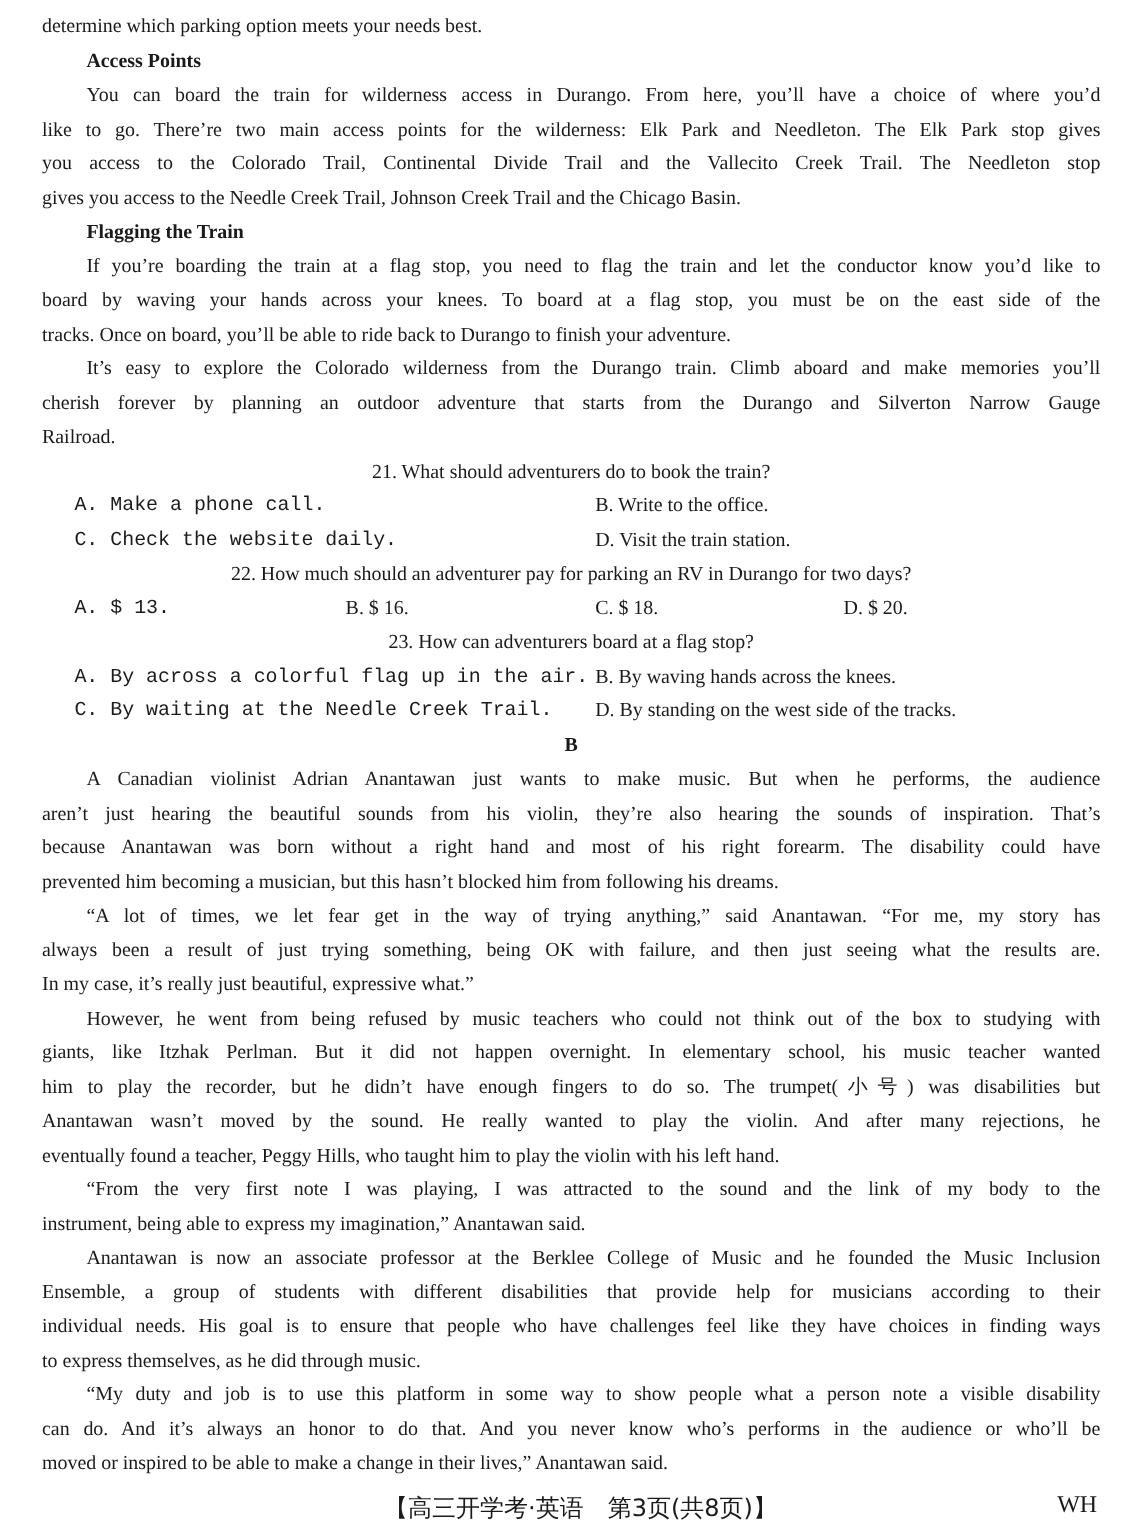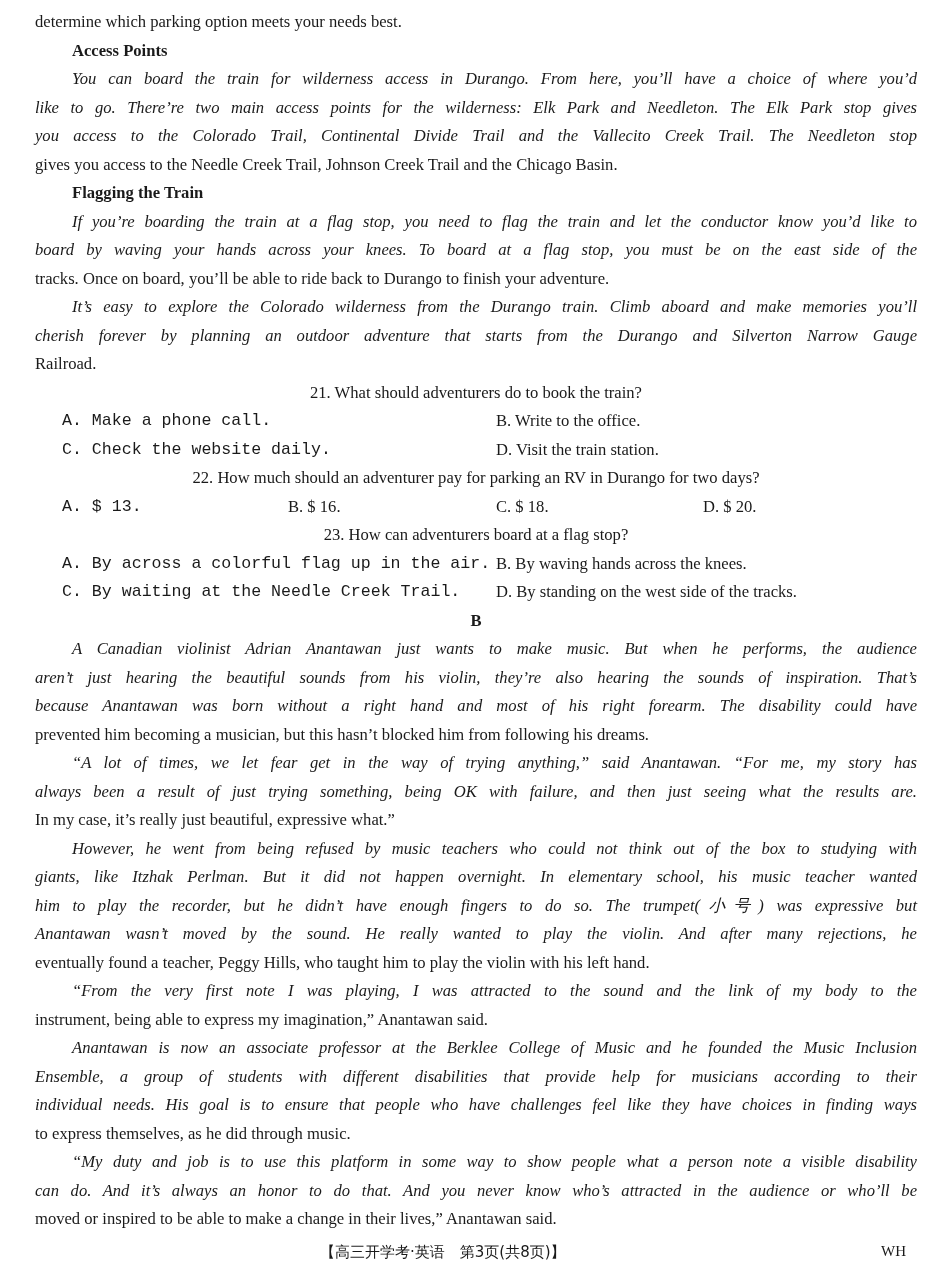--- a/index.html
+++ b/index.html
@@ -4,30 +4,30 @@
   <style>
     html, body { margin: 0; padding: 0; background: #ffffff; }
     body {
       width: 950px; height: 1278px; position: relative; overflow: hidden;
       font-family: "Liberation Serif", "DejaVu Serif", serif;
       color: #1a1a1a;
       font-size: 16.6px;
     }
     .page { position: absolute; left: 35px; top: 8px; width: 882px; }
     .line { position: absolute; left: 0; width: 882px; white-space: nowrap; line-height: 28.5px; height: 28.5px; }
-    .just { text-align: justify; text-align-last: justify; font-style: italic; }
+    .just { text-align: justify; text-align-last: justify; }
     .indent { left: 37px; width: 845px; }
     .head { font-weight: bold; left: 37px; }
     .q { left: 0; text-align: center; }
     .opt { left: 27px; font-family: Liberation Mono, monospace; }
     .col2 { left: 461px; }
     .col3 { left: 253px; }
     .col4 { left: 668px; }
     .sec { left: 0; width: 882px; text-align: center; font-weight: bold; }
-    .footer { position: absolute; top: 1243px; left: 0; width: 950px; height: 28px; font-family: "DejaVu Sans", sans-serif; font-size: 15px; }
+    .footer { position: absolute; top: 1243px; left: 0; width: 950px; height: 28px; font-family: "DejaVu Sans", sans-serif; font-size: 20px; }
     .footer .center { position: absolute; left: 320px; top: 0; white-space: nowrap; }
     .footer .right { position: absolute; left: 881px; top: 0; font-family: "Liberation Serif", serif; }
   </style>
 </head>
 <body>
 
 <div class="page">
 
   <div class="line" style="top:0px">determine which parking option meets your needs best.</div>
   <div class="line head" style="top:29px">Access Points</div>
@@ -67,33 +67,33 @@
   <div class="line just" style="top:656px">aren’t just hearing the beautiful sounds from his violin, they’re also hearing the sounds of inspiration. That’s</div>
   <div class="line just" style="top:684px">because Anantawan was born without a right hand and most of his right forearm. The disability could have</div>
   <div class="line" style="top:713px">prevented him becoming a musician, but this hasn’t blocked him from following his dreams.</div>
 
   <div class="line indent just" style="top:741px">“A lot of times, we let fear get in the way of trying anything,” said Anantawan. “For me, my story has</div>
   <div class="line just" style="top:770px">always been a result of just trying something, being OK with failure, and then just seeing what the results are.</div>
   <div class="line" style="top:798px">In my case, it’s really just beautiful, expressive what.”</div>
 
   <div class="line indent just" style="top:827px">However, he went from being refused by music teachers who could not think out of the box to studying with</div>
   <div class="line just" style="top:855px">giants, like Itzhak Perlman. But it did not happen overnight. In elementary school, his music teacher wanted</div>
-  <div class="line just" style="top:884px">him to play the recorder, but he didn’t have enough fingers to do so. The trumpet(小号) was expressive but</div>
+  <div class="line just" style="top:884px">him to play the recorder, but he didn’t have enough fingers to do so. The trumpet(小号) was disabilities but</div>
   <div class="line just" style="top:912px">Anantawan wasn’t moved by the sound. He really wanted to play the violin. And after many rejections, he</div>
   <div class="line" style="top:941px">eventually found a teacher, Peggy Hills, who taught him to play the violin with his left hand.</div>
 
   <div class="line indent just" style="top:969px">“From the very first note I was playing, I was attracted to the sound and the link of my body to the</div>
   <div class="line" style="top:998px">instrument, being able to express my imagination,” Anantawan said.</div>
 
   <div class="line indent just" style="top:1026px">Anantawan is now an associate professor at the Berklee College of Music and he founded the Music Inclusion</div>
   <div class="line just" style="top:1055px">Ensemble, a group of students with different disabilities that provide help for musicians according to their</div>
   <div class="line just" style="top:1083px">individual needs. His goal is to ensure that people who have challenges feel like they have choices in finding ways</div>
   <div class="line" style="top:1112px">to express themselves, as he did through music.</div>
 
   <div class="line indent just" style="top:1140px">“My duty and job is to use this platform in some way to show people what a person note a visible disability</div>
-  <div class="line just" style="top:1169px">can do. And it’s always an honor to do that. And you never know who’s attracted in the audience or who’ll be</div>
+  <div class="line just" style="top:1169px">can do. And it’s always an honor to do that. And you never know who’s performs in the audience or who’ll be</div>
   <div class="line" style="top:1197px">moved or inspired to be able to make a change in their lives,” Anantawan said.</div>
 </div>
 
 <div class="footer">
   <span class="center">【高三开学考·英语　第3页(共8页)】</span>
   <span class="right">WH</span>
 </div>
 
 </body></html>

